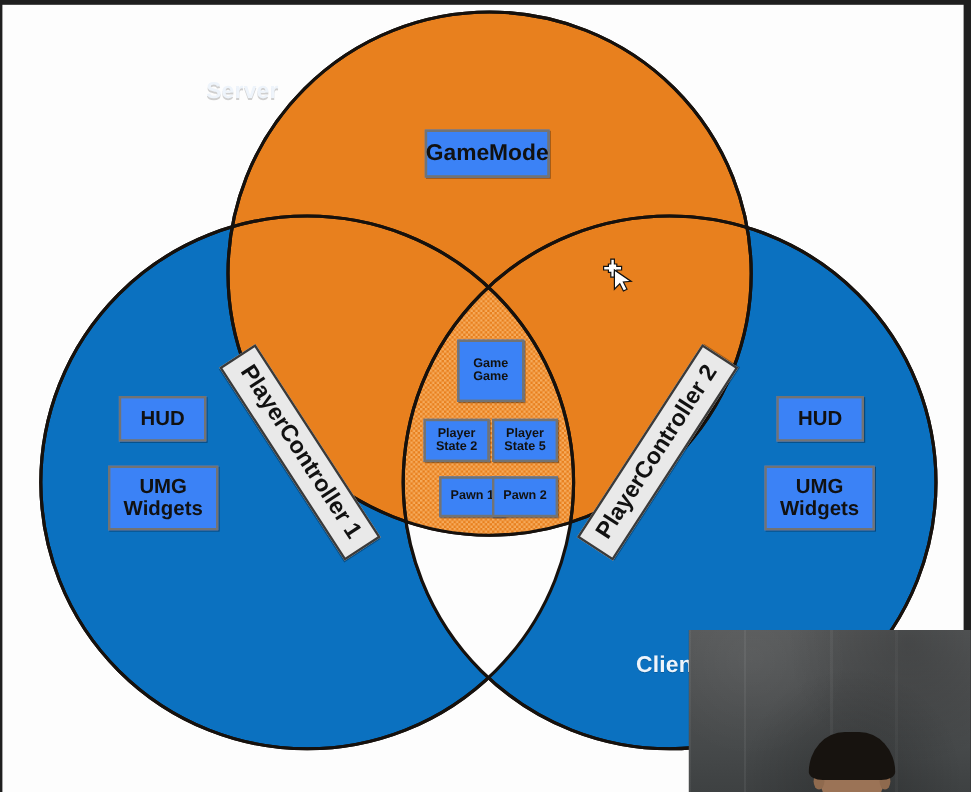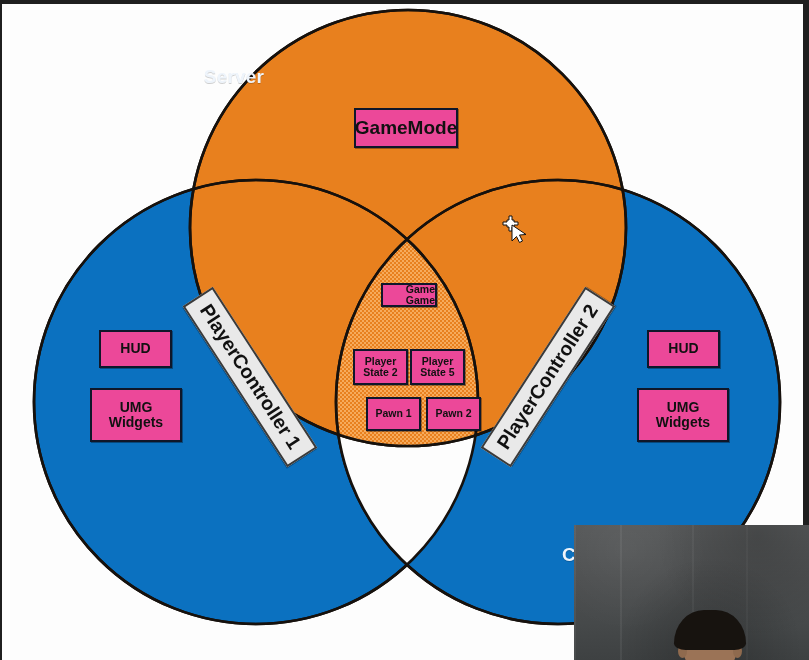--- a/index.html
+++ b/index.html
@@ -14,49 +14,48 @@
     position:absolute;left:2px;top:4px;width:801px;height:656px;
     background:#fdfdfd;overflow:hidden;
   }
   #diagram{position:absolute;left:0;top:0;width:801px;height:656px;}
 
   
   .circle-label{
     position:absolute;color:#eef4fb;font-weight:bold;font-size:19px;
     letter-spacing:.2px;white-space:nowrap;
     text-shadow:0 1px 0 rgba(0,0,0,.18);
-    padding-left:32px;
   }
   #lbl-server{left:0;top:62px;width:400px;text-align:center;}
   #lbl-client1{left:155px;top:546px;width:200px;text-align:center;}
   #lbl-client2{left:455px;top:540px;width:200px;text-align:center;}
 
   
   .node{
-    position:absolute;background:#ec4899;border:2px solid #0f172a;
+    position:absolute;background:#3b82f6;border:2px solid #737373;
     color:#111;font-weight:bold;text-align:center;
     display:flex;align-items:center;justify-content:center;
     line-height:1.08;box-sizing:border-box;
     box-shadow:1px 1px 0 rgba(0,0,0,.35);
   }
   .node.big{font-size:19px;}
-  .node.mid{font-size:14px;}
+  .node.mid{font-size:17px;}
   .node.small{font-size:10.5px;}
 
   #n-gamemode{left:352px;top:104px;width:104px;height:40px;}
   #n-hud1{left:97px;top:326px;width:73px;height:38px;}
   #n-umg1{left:88px;top:384px;width:92px;height:54px;}
   #n-hud2{left:645px;top:326px;width:73px;height:38px;}
   #n-umg2{left:635px;top:384px;width:92px;height:54px;}
 
-  #n-gamestate{left:379px;top:279px;width:56px;height:24px;justify-content:flex-end;}
+  #n-gamestate{left:379px;top:279px;width:56px;height:52px;}
   #n-ps1{left:351px;top:345px;width:55px;height:36px;}
   #n-ps2{left:408px;top:345px;width:55px;height:36px;}
   #n-pawn1{left:364px;top:393px;width:55px;height:34px;}
-  #n-pawn2{left:424px;top:393px;width:55px;height:34px;}
+  #n-pawn2{left:408px;top:393px;width:55px;height:34px;}
 
   
   .banner{
     position:absolute;background:#e9e9e9;border:2px solid #3a3a3a;
     color:#111;font-weight:bold;font-size:19.5px;
     padding:4px 10px 5px;white-space:nowrap;
     box-shadow:1px 1px 0 rgba(0,0,0,.3);
   }
   #n-pc1{left:152px;top:355px;transform:rotate(57deg);transform-origin:50% 50%;}
   #n-pc2{left:450px;top:355px;transform:rotate(-57deg);transform-origin:50% 50%;}

